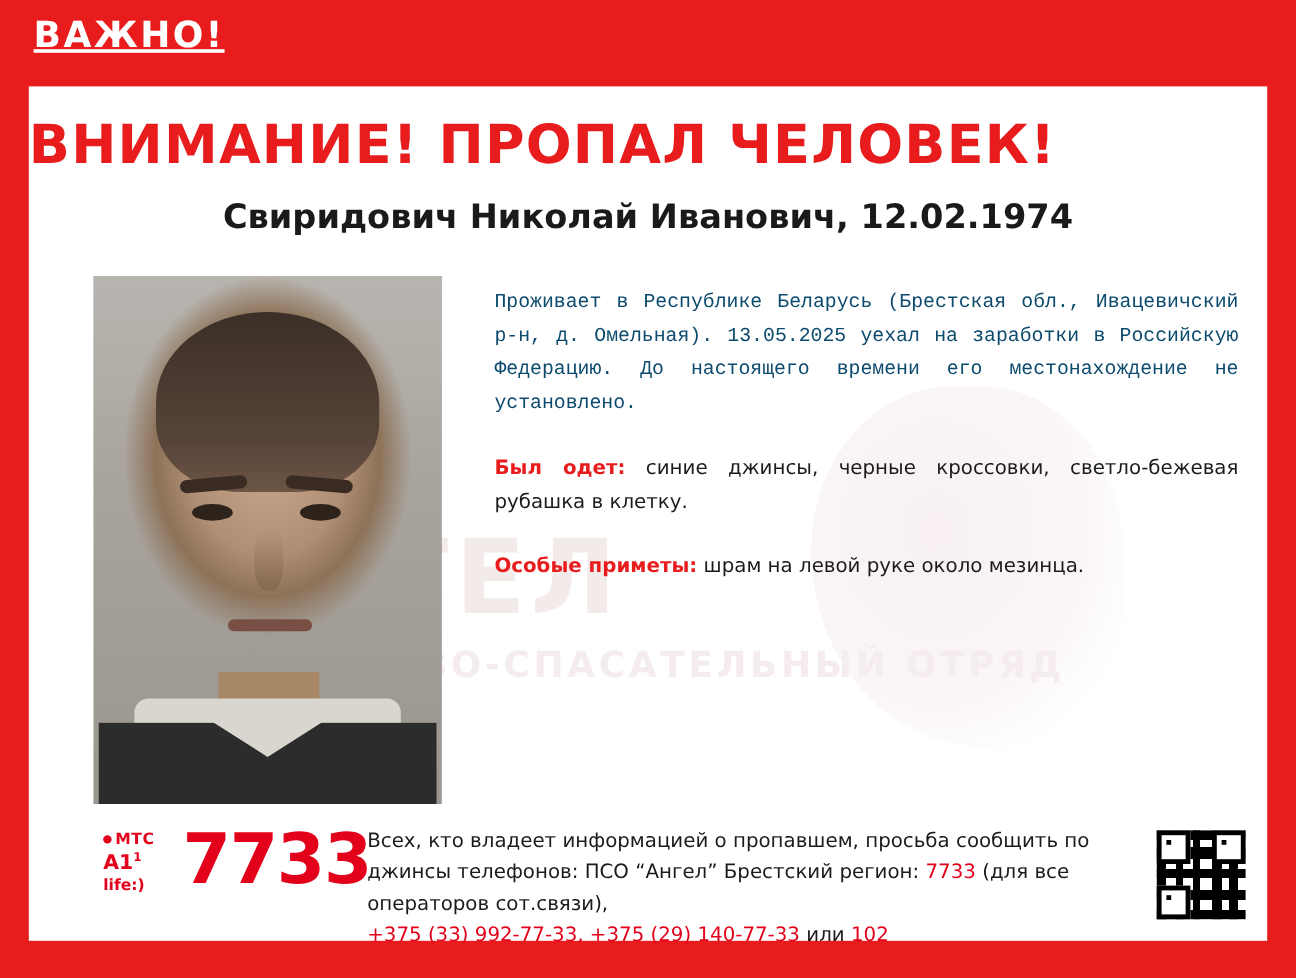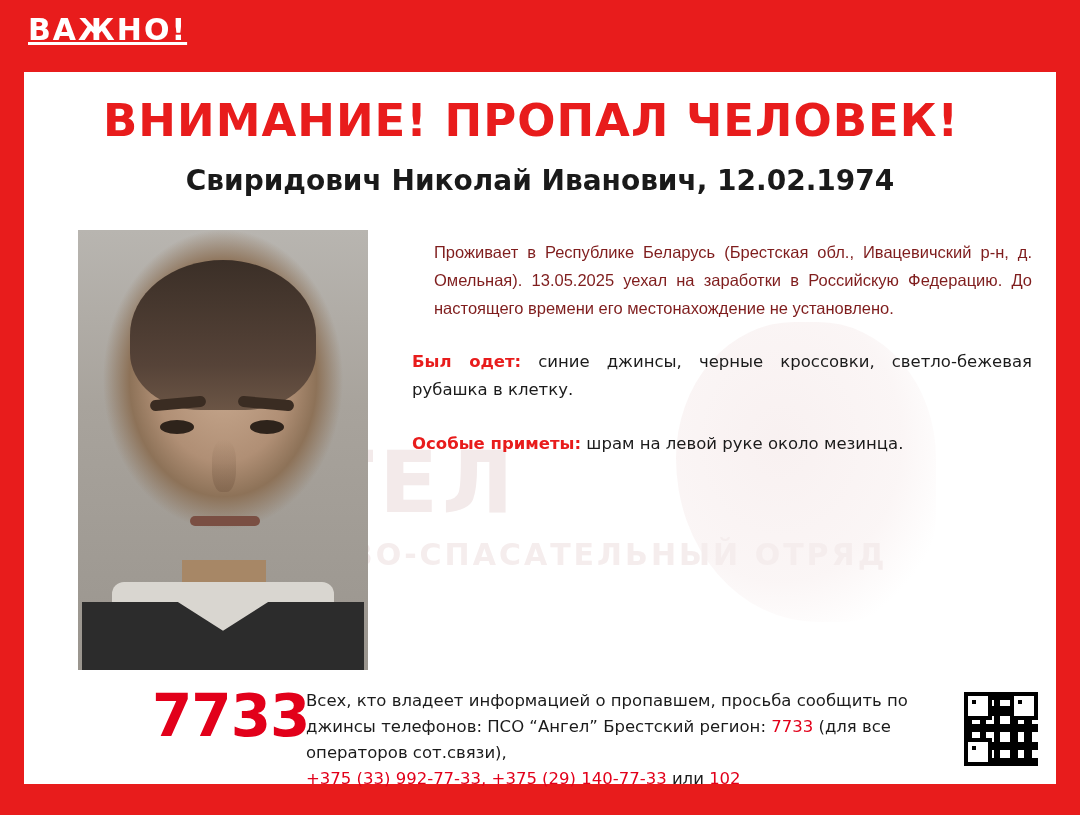--- a/index.html
+++ b/index.html
@@ -89,21 +89,21 @@
     border-radius: 50% 50% 40% 60%;
     background: radial-gradient(ellipse at 40% 40%, #f7eeee 0%, #faf4f4 55%, #ffffff 80%);
     opacity: .85;
   }
   
   .headline {
     position: absolute;
     left: 0;
     top: 22px;
     width: 935px;
-    text-align: right;
+    text-align: left;
     color: #e81c1c;
     font-size: 45px;
     font-weight: bold;
     letter-spacing: 1px;
     font-family: "DejaVu Sans", sans-serif;
   }
   .subname {
     position: absolute;
     left: 0;
     top: 92px;
@@ -192,26 +192,25 @@
     clip-path: polygon(0 0, 34% 0, 50% 40%, 66% 0, 100% 0, 100% 100%, 0 100%);
   }
   
   .text-col {
     position: absolute;
     left: 388px;
     top: 166px;
     width: 620px;
   }
   .para {
-    color: #7f1d1d;
+    color: #0c4a6e;
     font-size: 16.5px;
     line-height: 28px;
     text-align: justify;
-    font-family: Liberation Sans, sans-serif;
-    margin-left: 22px;
+    font-family: Liberation Mono, monospace;
   }
   .block {
     margin-top: 26px;
     color: #1b1b1b;
     font-size: 16.5px;
     line-height: 28px;
     text-align: justify;
     font-family: "DejaVu Sans", sans-serif;
   }
   .block .lbl {
@@ -353,20 +352,25 @@
       <div class="block">
         <span class="lbl">Был одет:</span><span> синие джинсы, черные кроссовки, светло-бежевая рубашка в клетку.</span>
       </div>
 
       <div class="block">
         <span class="lbl">Особые приметы:</span><span> шрам на левой руке около мезинца.</span>
       </div>
     </div>
 
     <div class="bottom">
+      <div class="mts-logo">
+        <div class="l1"><span class="dot"></span><span>МТС</span></div>
+        <div class="l2"><span>А1</span><sup>1</sup></div>
+        <div class="l3">life:)</div>
+      </div>
 
       <div class="short-number">7733</div>
 
       <div class="contact-text">
         <span>Всех, кто владеет информацией о пропавшем, просьба сообщить  по джинсы телефонов:   ПСО “Ангел” Брестский регион: </span><span class="red">7733</span><span> (для все операторов сот.связи),</span>
         <br>
         <span class="red">+375 (33) 992-77-33, +375 (29) 140-77-33</span><span> или </span><span class="red">102</span>
       </div>
 
       <div class="qr">

